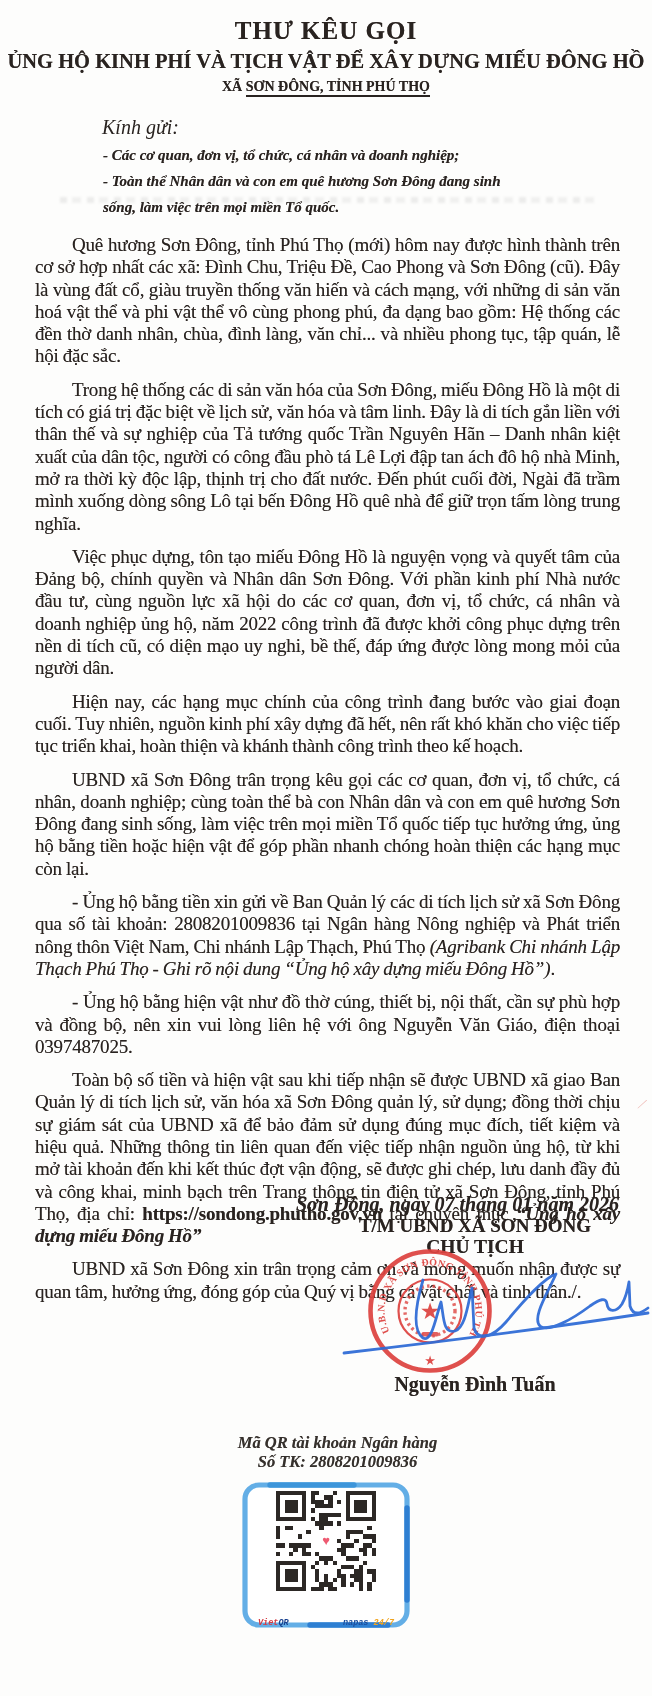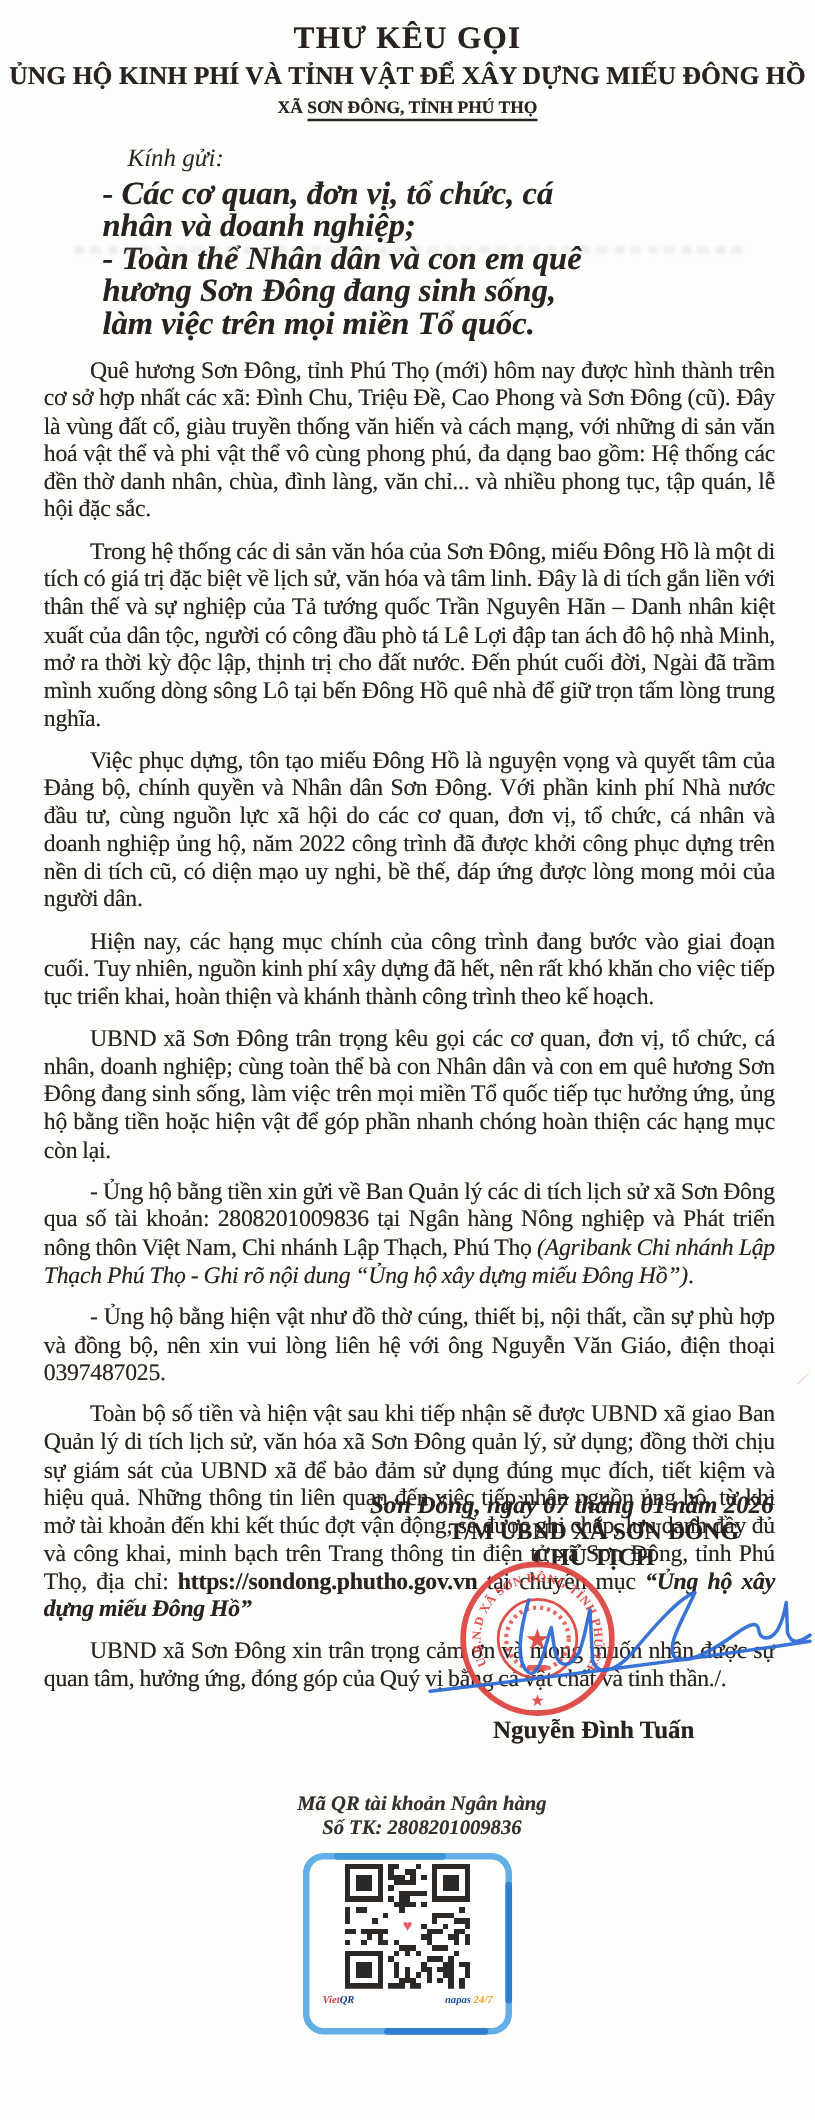--- a/index.html
+++ b/index.html
@@ -13,21 +13,21 @@
   .doc-header{padding-top:16px;text-align:center;line-height:1;}
   .title1{font-size:25px;font-weight:bold;letter-spacing:1px;line-height:30px;
           text-shadow:0 0 .5px rgba(40,30,25,.6);}
   .title2{font-size:20.5px;font-weight:bold;line-height:25px;margin-top:3px;
           text-shadow:0 0 .5px rgba(40,30,25,.6);}
   .title3{font-size:14px;font-weight:bold;line-height:26px;
           text-shadow:0 0 .5px rgba(40,30,25,.6);}
   .title3 .underl{border-bottom:2.5px solid #292320;padding-bottom:1px;}
   
   .salutation{margin:15px 0 0 102px;font-size:20px;font-style:italic;line-height:24px;}
-  .recipients{margin:3px 0 0 82px;width:408px;font-size:26px;
+  .recipients{margin:3px 0 0 103px;width:408px;font-size:15px;
               font-weight:bold;font-style:italic;line-height:26px;
               text-shadow:0 0 .5px rgba(40,30,25,.55);}
   
   .doc-body{margin:14px 32px 0 35px;font-size:19px;line-height:22.3px;
             text-align:justify;letter-spacing:-.2px;word-spacing:-.5px;
             text-shadow:0 0 .5px rgba(40,30,25,.5);}
   .doc-body p{margin:0 0 11px 0;text-indent:37px;}
   .doc-body p:last-child{margin-bottom:0;}
   .b{font-weight:bold;}
   .i{font-style:italic;}
@@ -56,37 +56,37 @@
   
   .qr-block{position:absolute;top:1434px;left:0;width:652px;text-align:center;}
   .qr-captions{font-size:16.5px;font-weight:bold;font-style:italic;line-height:18.5px;
       color:#35302c;text-shadow:0 0 .4px rgba(40,30,25,.5);padding-left:23px;}
   .qr-frame{position:relative;width:168px;height:146px;margin:11px auto 0;}
   .qr-frame-svg{position:absolute;left:0;top:0;}
   .qr-pattern{position:absolute;left:34px;top:9px;}
   .qr-heart{position:absolute;left:75px;top:50px;width:18px;height:18px;
       font-size:13px;line-height:18px;color:#ee5a71;background:#fff;
       border-radius:50%;text-align:center;}
-  .qr-logos{position:absolute;left:16px;right:16px;bottom:24px;display:flex;
+  .qr-logos{position:absolute;left:16px;right:16px;bottom:0;display:flex;
       justify-content:space-between;align-items:center;
-      font-family:Liberation Serif, serif;
+      font-family:Liberation Mono, monospace;
       font-size:8.5px;font-weight:bold;font-style:italic;line-height:10px;text-align:right;}
   .vietqr-v{color:#d53b43;}
   .vietqr-qr{color:#17408f;}
   .napas-name{color:#1b4f9e;margin-top:45px;}
   .napas-247{color:#f0a41e;}
 </style>
 </head>
 <body>
 
 <div class="page">
 
   <div class="doc-header">
     <div class="title1">THƯ KÊU GỌI</div>
-    <div class="title2">ỦNG HỘ KINH PHÍ VÀ TỈNH VẬT ĐỂ XÂY DỰNG MIẾU ĐÔNG HỒ</div>
+    <div class="title2">ỦNG HỘ KINH PHÍ VÀ TỊCH VẬT ĐỂ XÂY DỰNG MIẾU ĐÔNG HỒ</div>
     <div class="title3"><span>XÃ </span><span class="underl">SƠN ĐÔNG, TỈNH PHÚ THỌ</span></div>
   </div>
 
   <div class="ghost-line"></div>
   <div class="speck">⁄</div>
 
   <div class="salutation">Kính gửi:</div>
   <div class="recipients">
       <div>- Các cơ quan, đơn vị, tổ chức,  cá nhân và doanh nghiệp;</div>
       <div>- Toàn thể Nhân dân và con em quê hương Sơn Đông đang sinh sống, làm việc trên mọi miền Tổ quốc.</div>

